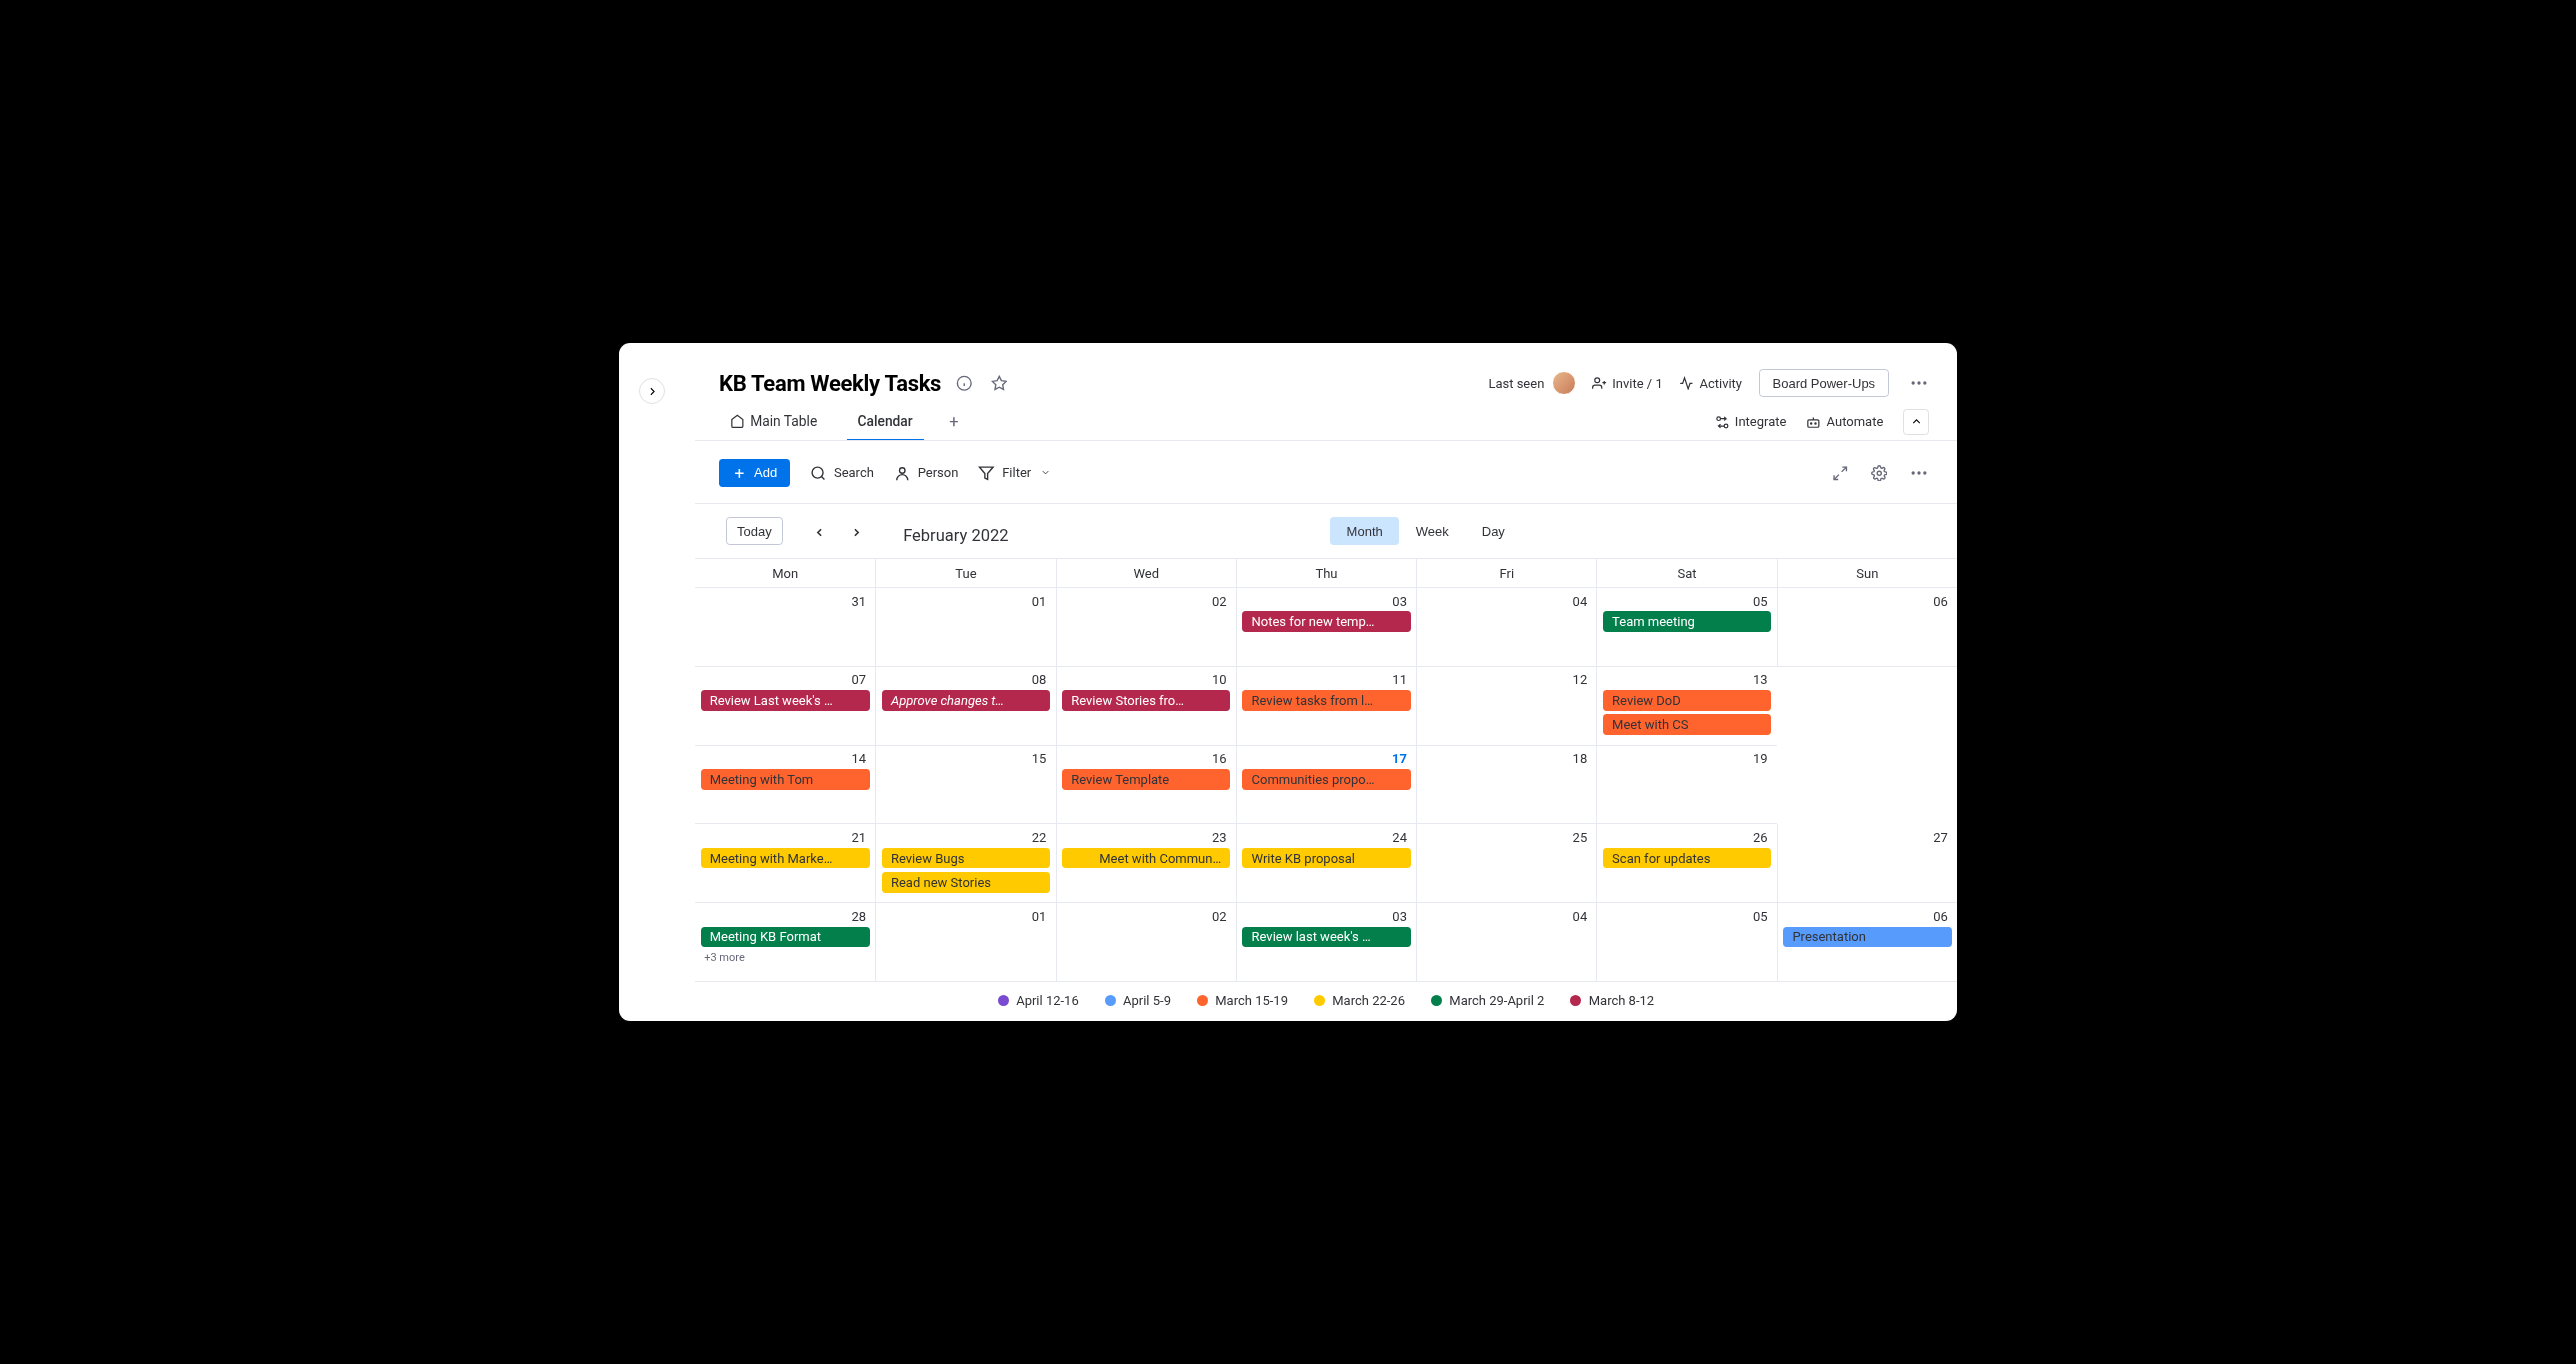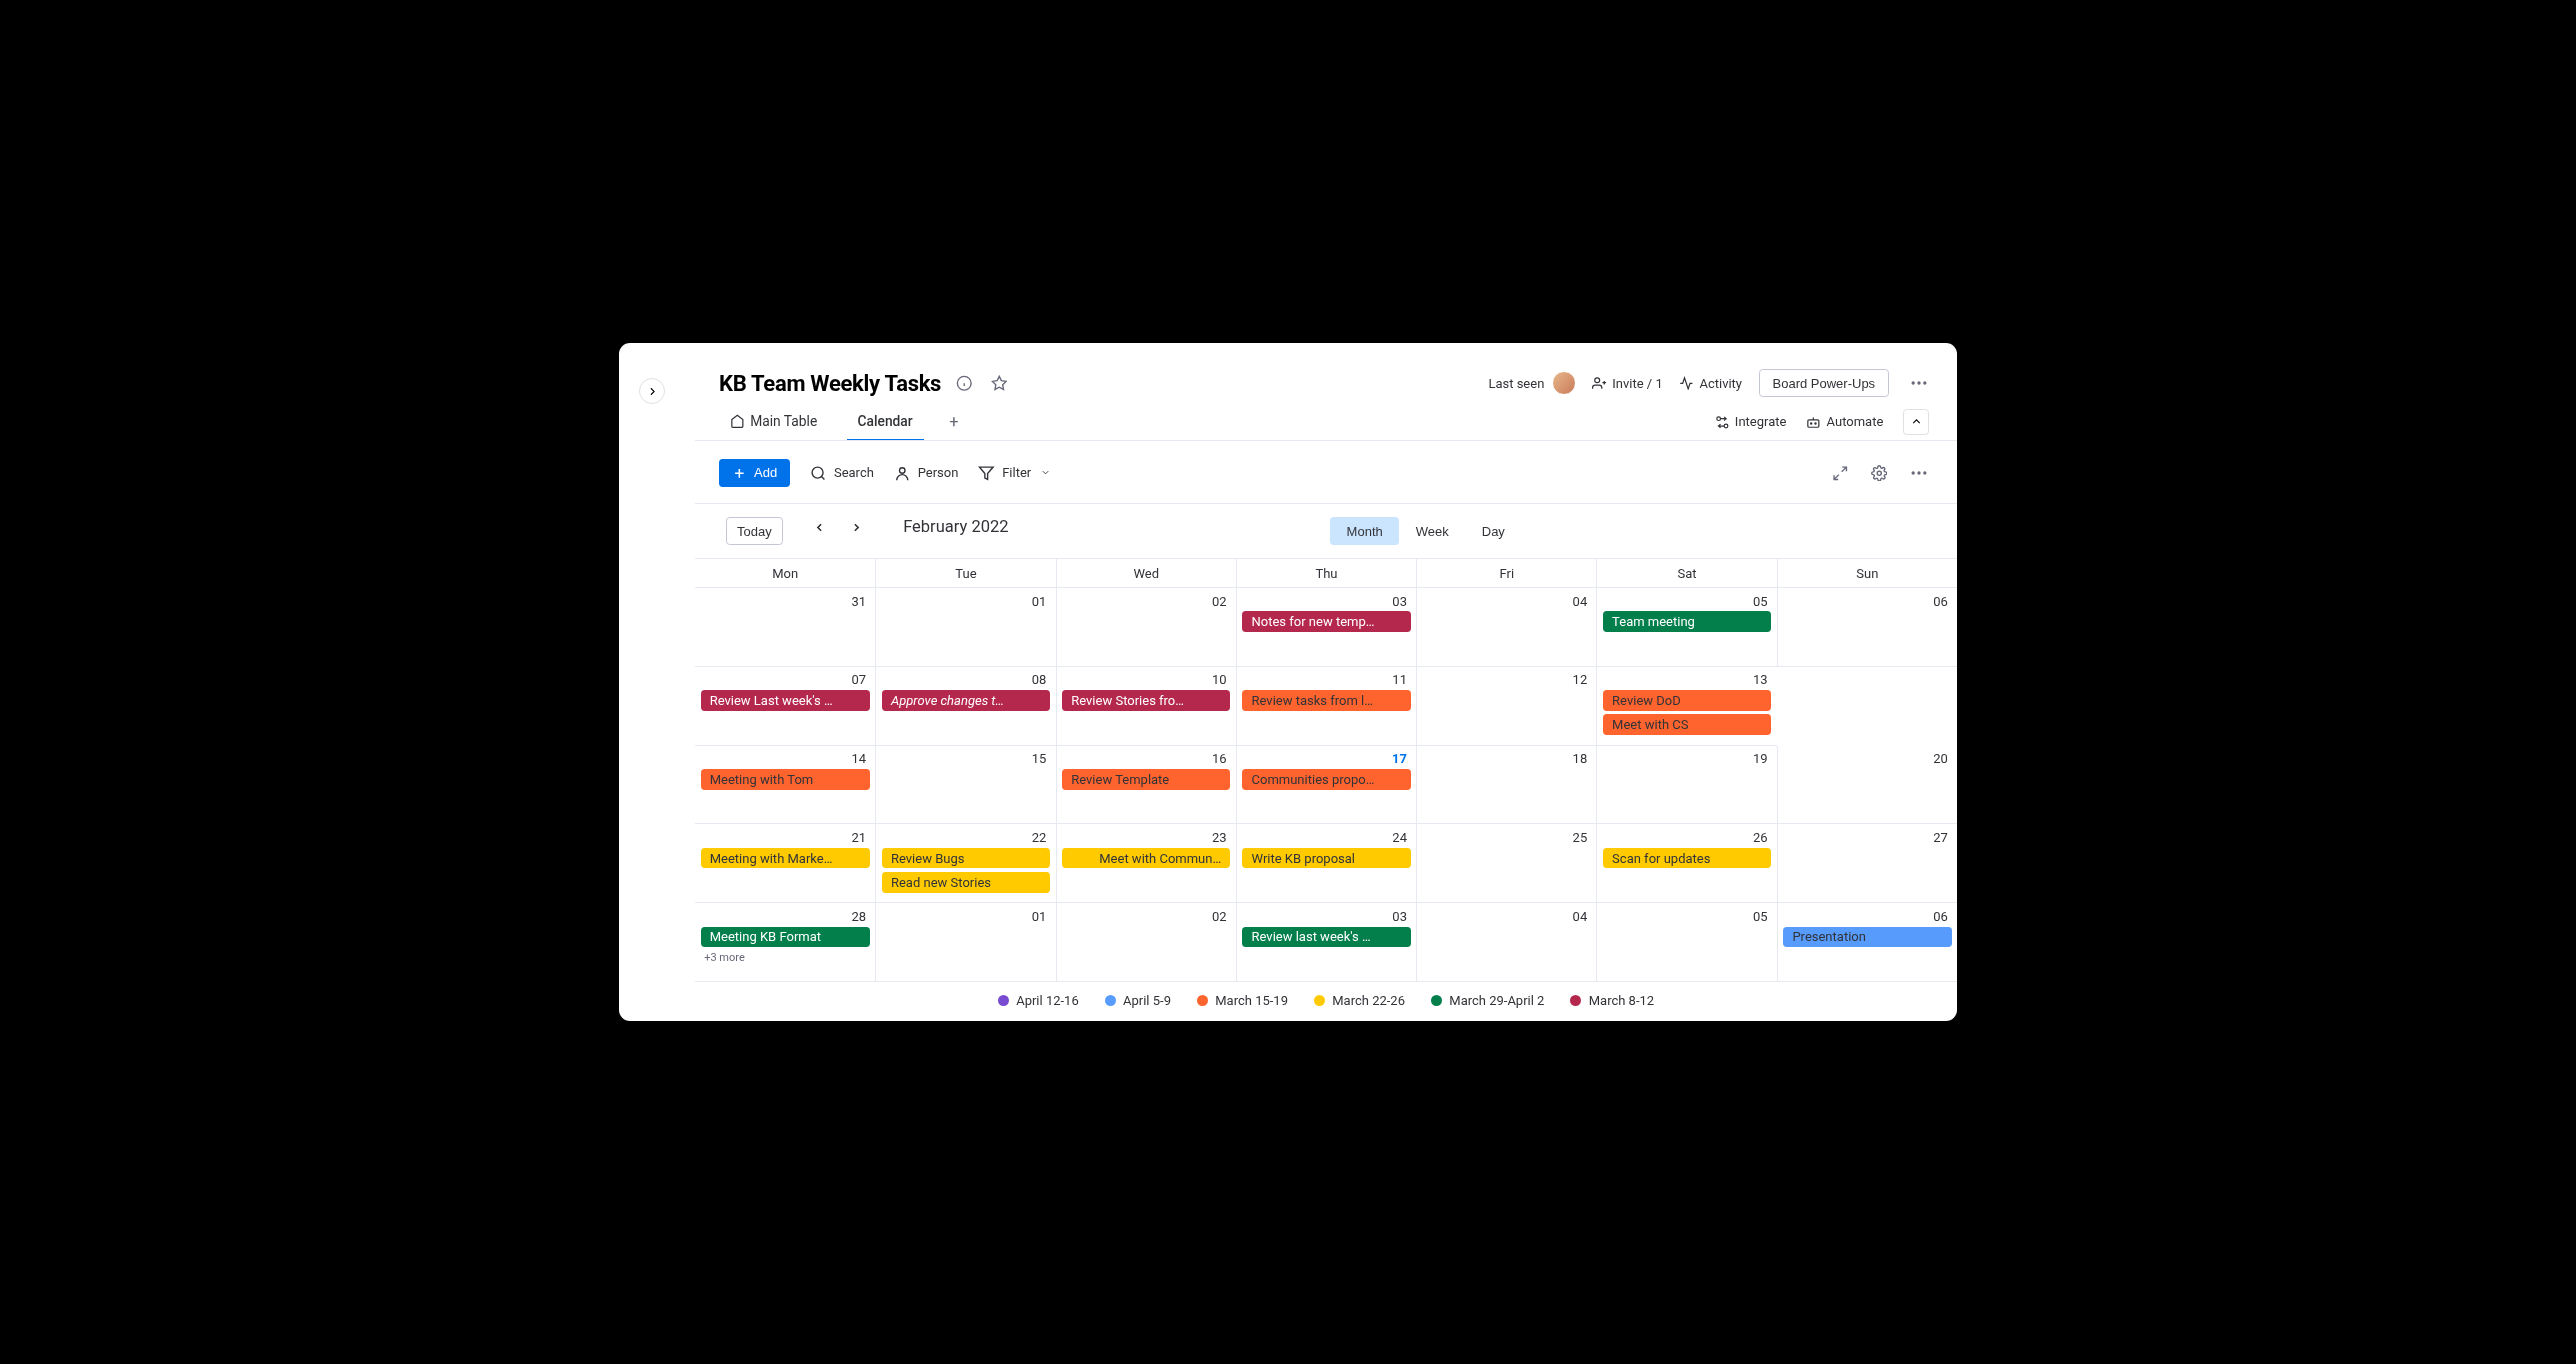--- a/index.html
+++ b/index.html
@@ -27,21 +27,21 @@
 .tabs-right { margin-left: auto; display: flex; align-items: center; gap: 20px; padding-right: 3.7px; }
 .tabs-right .header-link { font-size: 13px; }
 .collapse-btn { width: 26px; height: 26px; border: 0.9px solid #e0e0e0; border-radius: 3.7px; display: flex; align-items: center; justify-content: center; cursor: pointer; }
 .toolbar { display: flex; align-items: center; padding: 18.3px 24px 16.5px; gap: 20px; border-bottom: 0.9px solid #e6e9ef; }
 .add-btn { display: flex; align-items: center; gap: 7.3px; background: #0073ea; color: #fff; border: none; border-radius: 3.7px; padding: 6.4px 13px; font-size: 13px; font-weight: 500; cursor: pointer; }
 .add-btn svg { width: 14.7px; height: 14.7px; }
 .tool-link { display: flex; align-items: center; gap: 7.3px; color: #323338; font-size: 13px; cursor: pointer; }
 .tool-link svg { width: 16.5px; height: 16.5px; }
 .tool-link .chev { width: 11px; height: 11px; margin-left: 1.8px; }
 .toolbar-right { margin-left: auto; display: flex; align-items: center; gap: 14.7px; }
-.cal-toolbar { display: flex; align-items: flex-start; padding: 13px 31px 13px 31px; gap: 27px; }
+.cal-toolbar { display: flex; align-items: flex-end; padding: 13px 31px 13px 31px; gap: 27px; }
 .today-btn { border: 0.9px solid #c3c6d4; background: #fff; border-radius: 3.7px; padding: 5.5px 10px; font-size: 13px; color: #323338; cursor: pointer; }
 .nav-arrows { display: flex; align-items: center; gap: 16.5px; }
 .nav-arrows button { background: none; border: none; cursor: pointer; color: #323338; padding: 3.7px; }
 .nav-arrows svg { width: 13px; height: 13px; }
 .month-label { font-size: 16.5px; color: #323338; font-weight: 400; margin-left: 9.2px; }
 .view-switch { margin-left: auto; margin-right: auto; display: flex; gap: 0; transform: translateX(-55px); }
 .view-switch button { background: none; border: none; padding: 6.4px 16.5px; font-size: 13px; color: #323338; border-radius: 3.7px; cursor: pointer; }
 .view-switch button.active { background: #cce5ff; }
 .calendar { display: flex; flex-direction: column; flex: 1; border-top: 0.9px solid #e6e9ef; }
 .dow-row { display: grid; grid-template-columns: repeat(7, 1fr); }
@@ -308,23 +308,20 @@
             <div class="day-cell">
               <div class="day-num today">17</div>
               <div class="event" style="background: rgb(255, 100, 46);">Communities propo…</div>
             </div>
             <div class="day-cell">
               <div class="day-num">18</div>
             </div>
             <div class="day-cell">
               <div class="day-num">19</div>
             </div>
-            <div class="day-cell">
-              <div class="day-num">20</div>
-            </div>
           </div>
           <div class="week-row">
             <div class="day-cell">
               <div class="day-num">21</div>
               <div class="event" style="background: rgb(255, 203, 0);">Meeting with Marke…</div>
             </div>
             <div class="day-cell">
               <div class="day-num">22</div>
               <div class="event" style="background: rgb(255, 203, 0);">Review Bugs</div>
               <div class="event" style="background: rgb(255, 203, 0);">Read new Stories</div>

